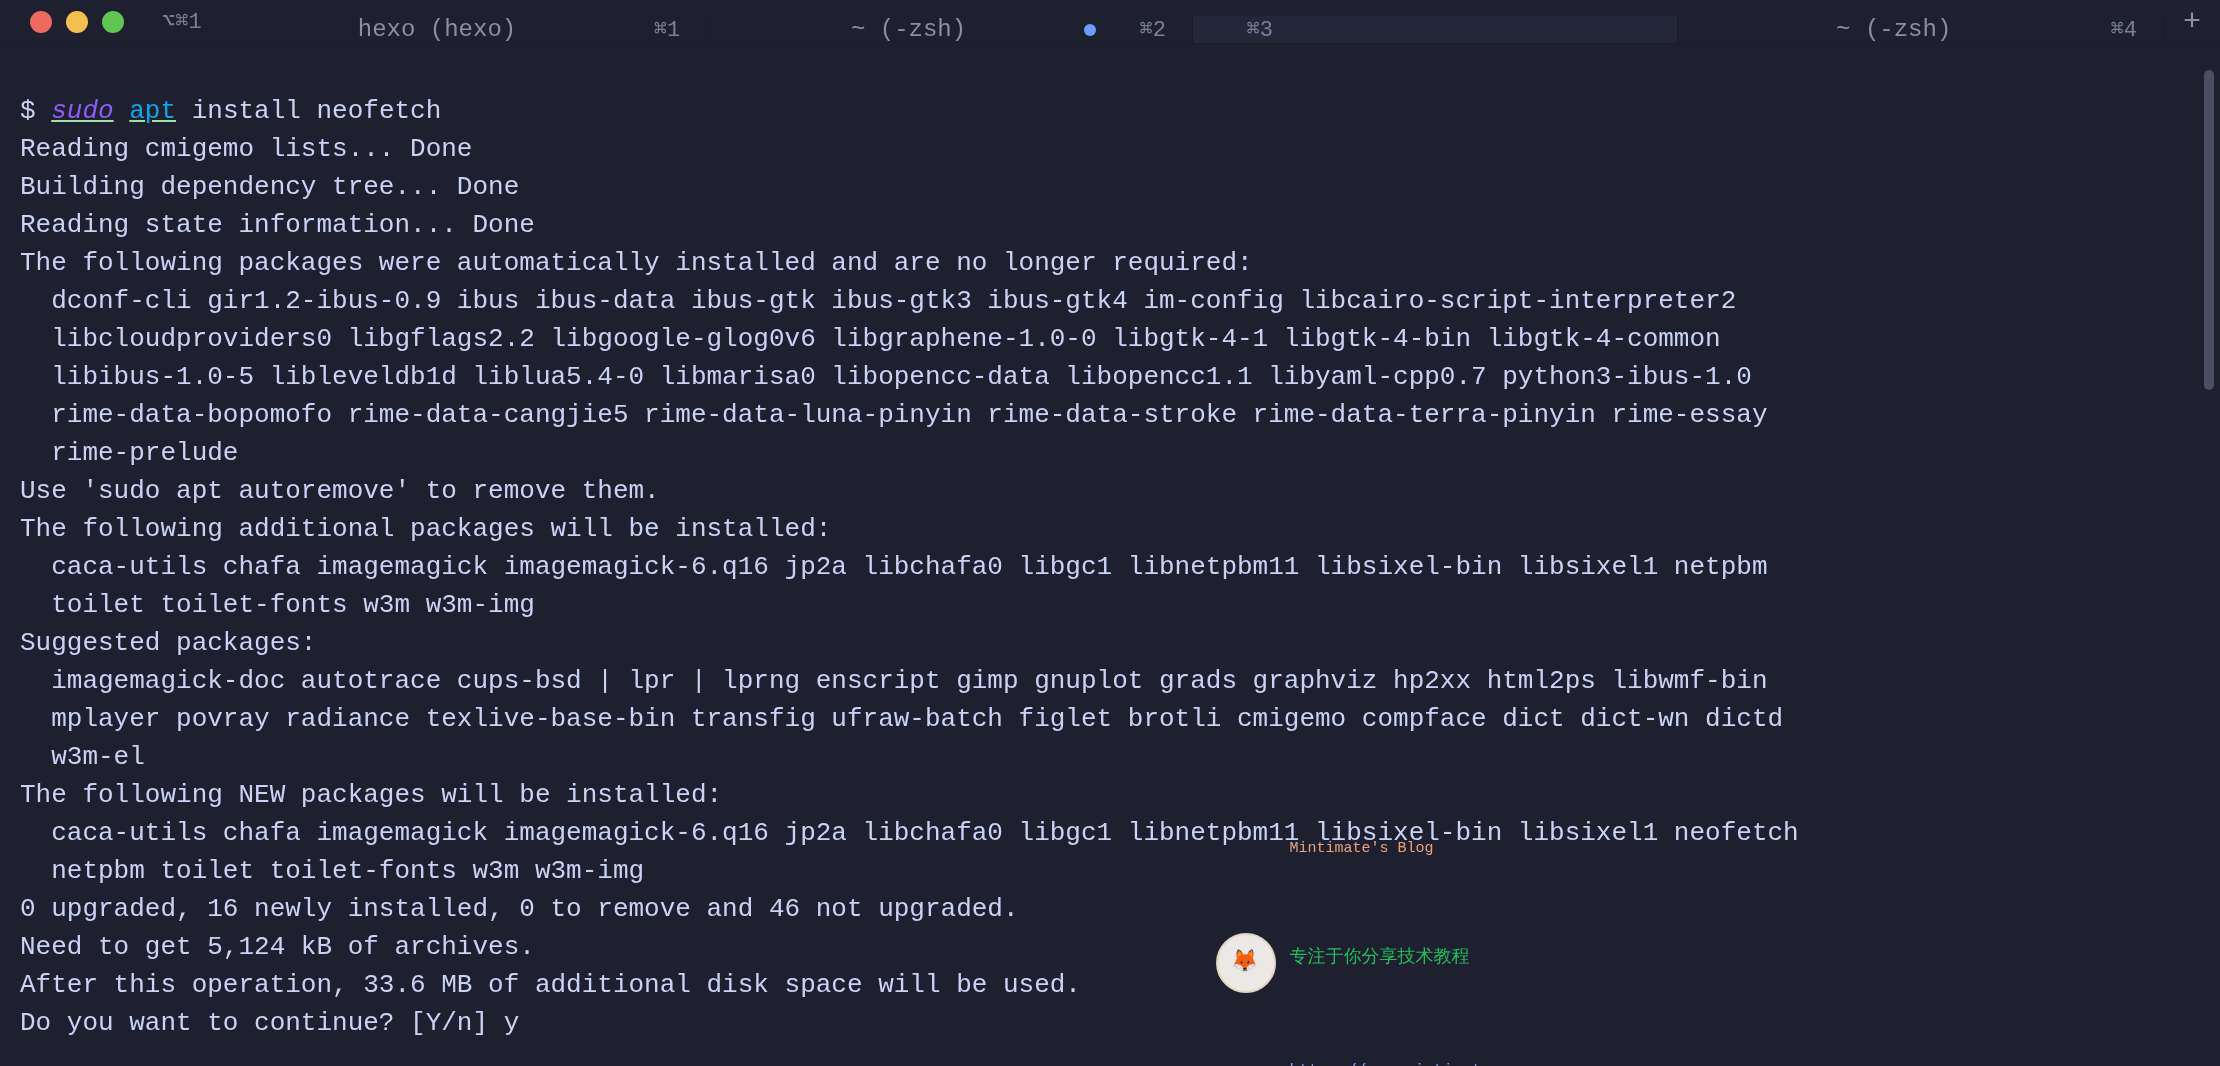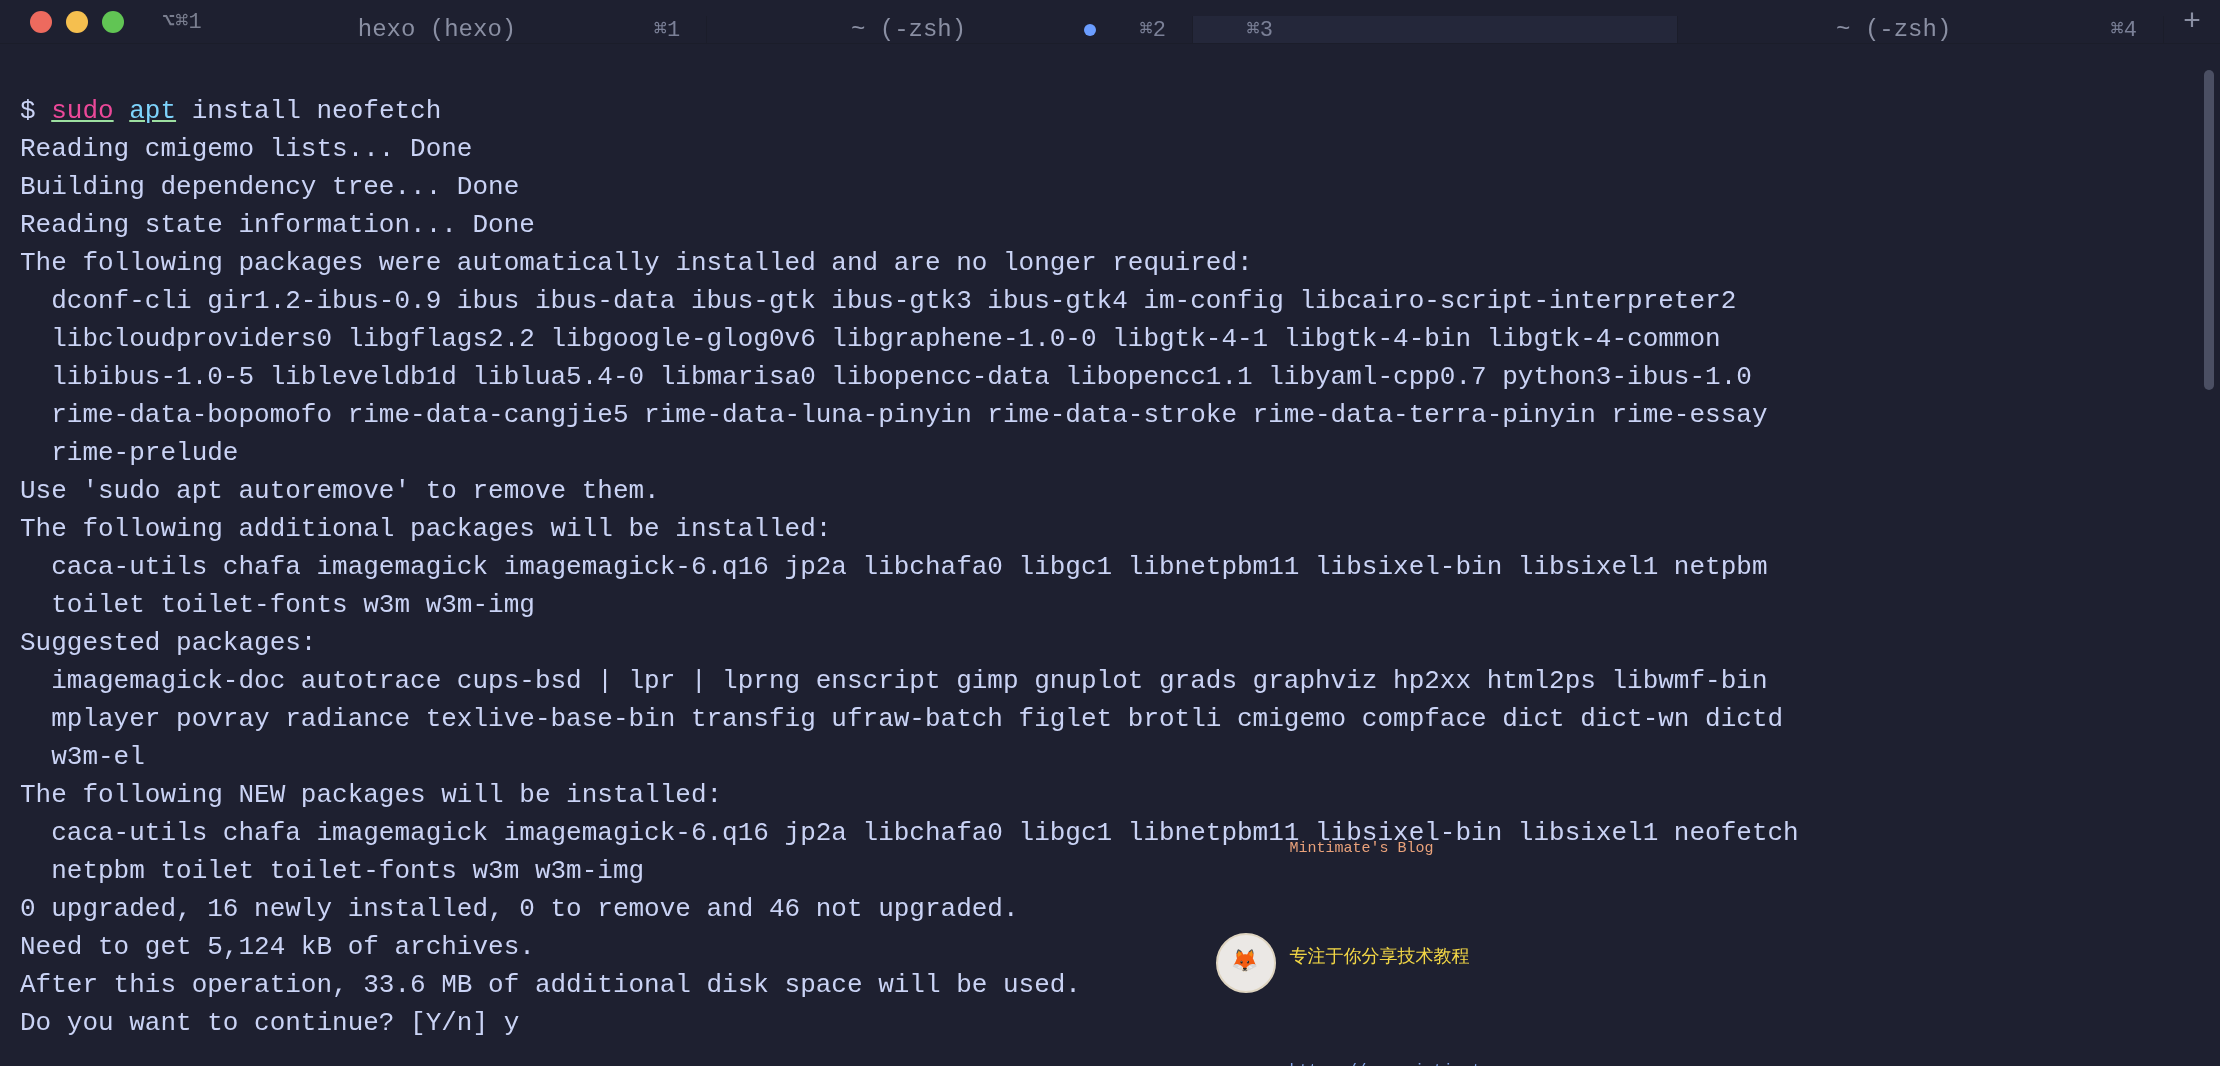--- a/index.html
+++ b/index.html
@@ -14,26 +14,26 @@
   .new-win-key { color: #7a7e8f; font-size: 22px; padding: 0 20px; display: flex; align-items: center; }
   .tabs { flex: 1; display: flex; align-items: stretch; margin-top: 16px; }
   .tab { flex: 1; display: flex; align-items: center; justify-content: space-between; padding: 0 26px; color: #8a8fa3; font-size: 24px; border-right: 1px solid #1b1d2a; }
   .tab.active { background: #24273a; color: #cdd6f4; }
   .tab .title-wrap { flex: 1; display: flex; align-items: center; justify-content: center; gap: 12px; }
   .tab .key { color: #7b8097; font-size: 22px; min-width: 54px; text-align: right; }
   .tab .unread { width: 12px; height: 12px; border-radius: 50%; background: #6b9dff; margin-right: 6px; }
   .add-tab { width: 56px; display: flex; align-items: center; justify-content: center; color: #8a8fa3; font-size: 30px; }
   .term { flex: 1; padding: 10px 20px 0 20px; color: #cad3f5; font-size: 26px; line-height: 38px; white-space: pre; letter-spacing: 0px; font-variant-ligatures: none; position: relative; }
   .prompt-sym { color: #cad3f5; }
-  .sudo { color: #ec4899; text-decoration: underline; text-decoration-color: #9de0a1; }
-  .apt { color: #7dd3fc; text-decoration: underline; text-decoration-color: #9de0a1; }
+  .sudo { color: #8b5cf6; text-decoration: underline; text-decoration-color: #9de0a1; font-style: italic; }
+  .apt { color: #0ea5e9; text-decoration: underline; text-decoration-color: #9de0a1; }
   .watermark { position: absolute; right: 700px; bottom: -10px; display: flex; align-items: center; gap: 14px; opacity: .95; pointer-events: none; }
   .wm-circle { width: 60px; height: 60px; border-radius: 50%; background: #f6f3ef; color: #d08500; display:flex; align-items:center; justify-content:center; font-size: 22px; border: 2px solid #eadfc9; }
   .wm-text { color: #f5a97f; font-size: 15px; line-height: 26px; }
-  .wm-sub { color: #fde047; font-size: 18px; }
+  .wm-sub { color: #22c55e; font-size: 18px; }
   .wm-url { color: #8aadf4; font-size: 16px; }
   .scrollbar { position: absolute; top: 66px; right: 6px; width: 10px; bottom: 54px; }
   .scrollbar-thumb { position:absolute; top: 4px; width: 10px; height: 320px; background: #4b4f63; border-radius: 6px; }
 </style>
 </head>
 <body>
 
 <div class="window">
 
   <div class="titlebar">

